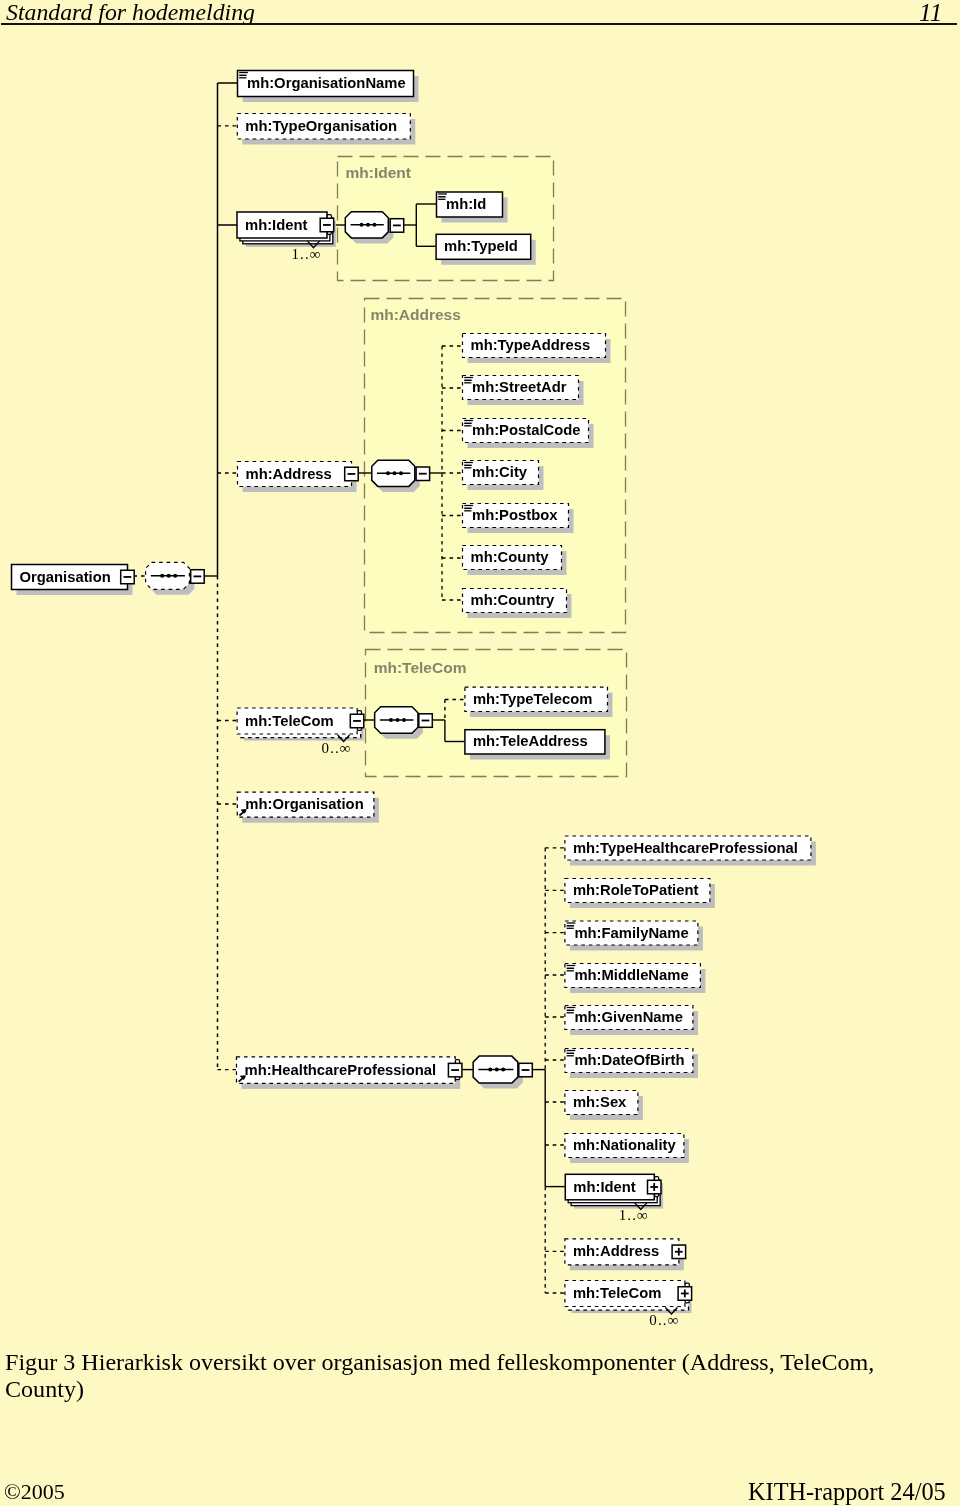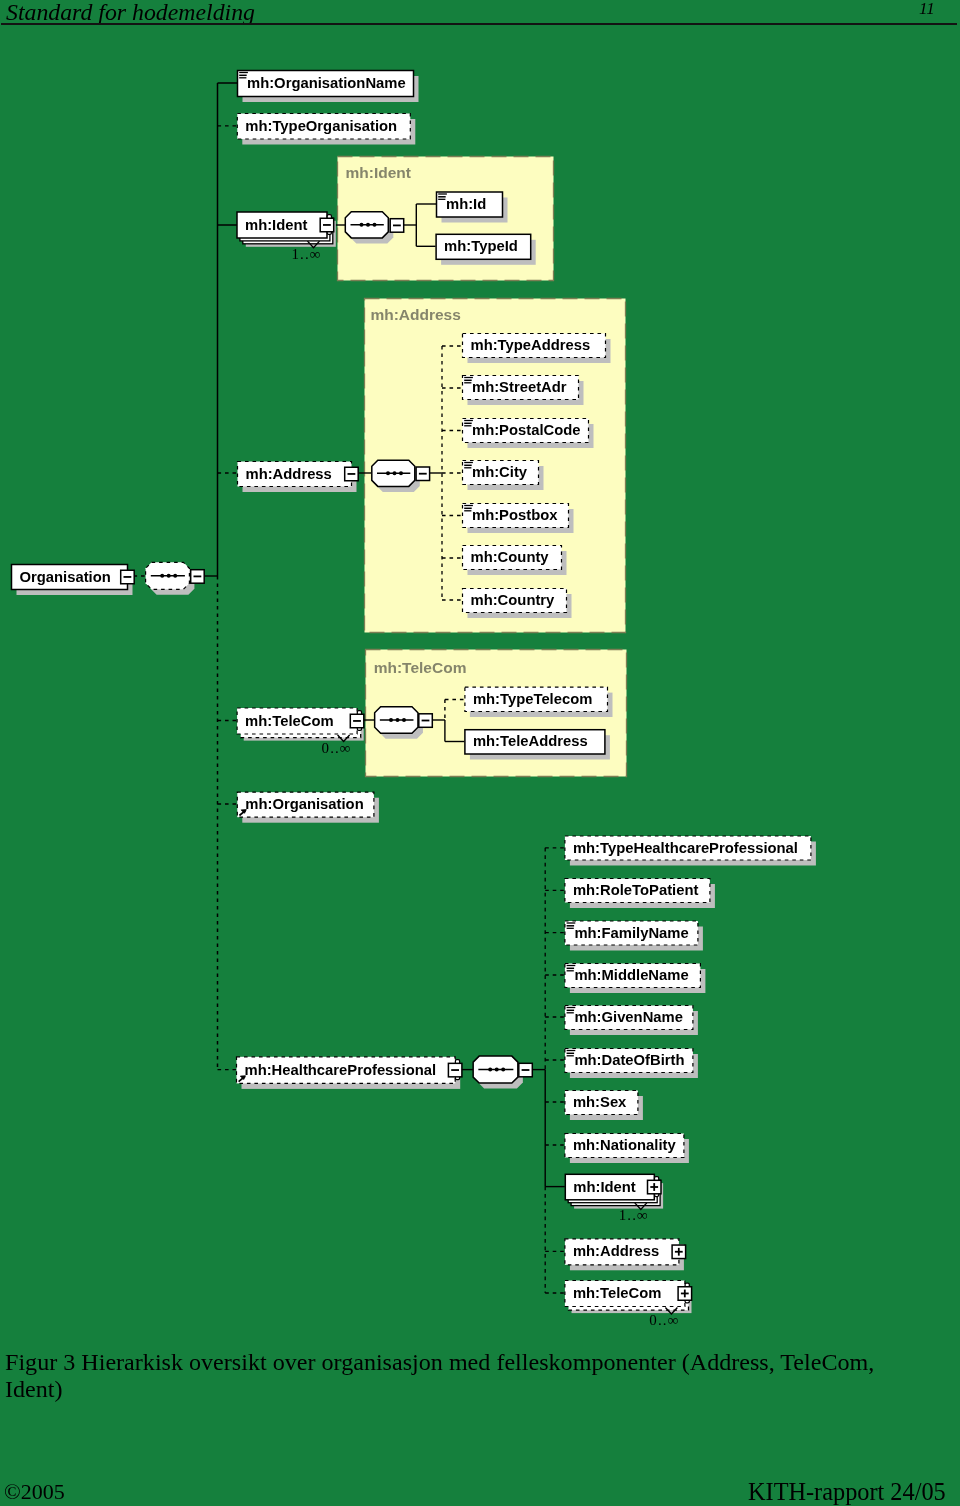--- a/index.html
+++ b/index.html
@@ -1,20 +1,20 @@
 <!DOCTYPE html>
 <html><head>
 <meta charset="utf-8">
 <title>Standard for hodemelding</title>
 <style>
   html,body{margin:0;padding:0;}
   body{width:960px;height:1506px;background:#ffffff;font-family:"Liberation Serif",serif;overflow:hidden;}
-  .page{position:relative;width:960px;height:1506px;background:#15803d;}
+  .page{position:relative;width:960px;height:1506px;background:#fef9c3;}
   .hdr-title{position:absolute;left:6px;top:-1px;font-style:italic;font-size:23.8px;color:#000;white-space:nowrap;}
-  .hdr-page{position:absolute;left:919px;top:-1px;font-style:italic;font-size:17px;color:#000;}
+  .hdr-page{position:absolute;left:919px;top:-1px;font-style:italic;font-size:25px;color:#000;}
   .hdr-rule{position:absolute;left:1px;top:23px;width:956px;height:1.8px;background:#131313;}
   .caption{position:absolute;left:5px;top:1349px;width:934px;font-size:24.1px;font-weight:normal;line-height:27px;color:#000;}
   .ftr-left{position:absolute;left:4px;top:1479px;font-size:22px;color:#000;}
   .ftr-right{position:absolute;left:748px;top:1478px;font-size:24.3px;color:#000;text-align:center;}
   #diagram{position:absolute;left:0;top:0;}
   #diagram text.lbl{font-family:"Liberation Sans",sans-serif;font-weight:bold;font-size:14.8px;fill:#000;}
   #diagram text.grp{font-family:"Liberation Sans",sans-serif;font-weight:bold;font-size:15.5px;}
   #diagram text.card{font-family:"Liberation Serif",serif;font-size:15px;letter-spacing:1.1px;fill:#000;}
 
 </style>
@@ -408,16 +408,16 @@
             <rect x="685.1" y="1283.05" width="4.2" height="19.9" rx="1.4" ry="1.4" fill="#ffffff" stroke="#000000" stroke-width="1.25"></rect>
             <rect x="678.1" y="1286.75" width="13.5" height="13.5" fill="#ffffff" stroke="#000000" stroke-width="1.5"></rect>
             <path d="M680.9 1293.45h7.8" stroke="#000000" stroke-width="1.8"></path>
             <path d="M684.8000000000001 1289.55v7.8" stroke="#000000" stroke-width="1.8"></path>
           </g>
           <path d="M665.4 1307.5l6 6.5l6 -6.5" fill="none" stroke="#000000" stroke-width="1.4"></path>
           <text x="664.4" y="1325" class="card" text-anchor="middle">0..∞</text>
         </g>
       </g>
     </svg>
-  <div class="caption"><span>Figur 3 Hierarkisk oversikt over organisasjon med felleskomponenter (Address, TeleCom,</span><br><span>Ident)</span></div>
+  <div class="caption"><span>Figur 3 Hierarkisk oversikt over organisasjon med felleskomponenter (Address, TeleCom,</span><br><span>County)</span></div>
   <div class="ftr-left">©2005</div>
   <div class="ftr-right">KITH-rapport 24/05</div>
 </div>
 
 </body></html>

